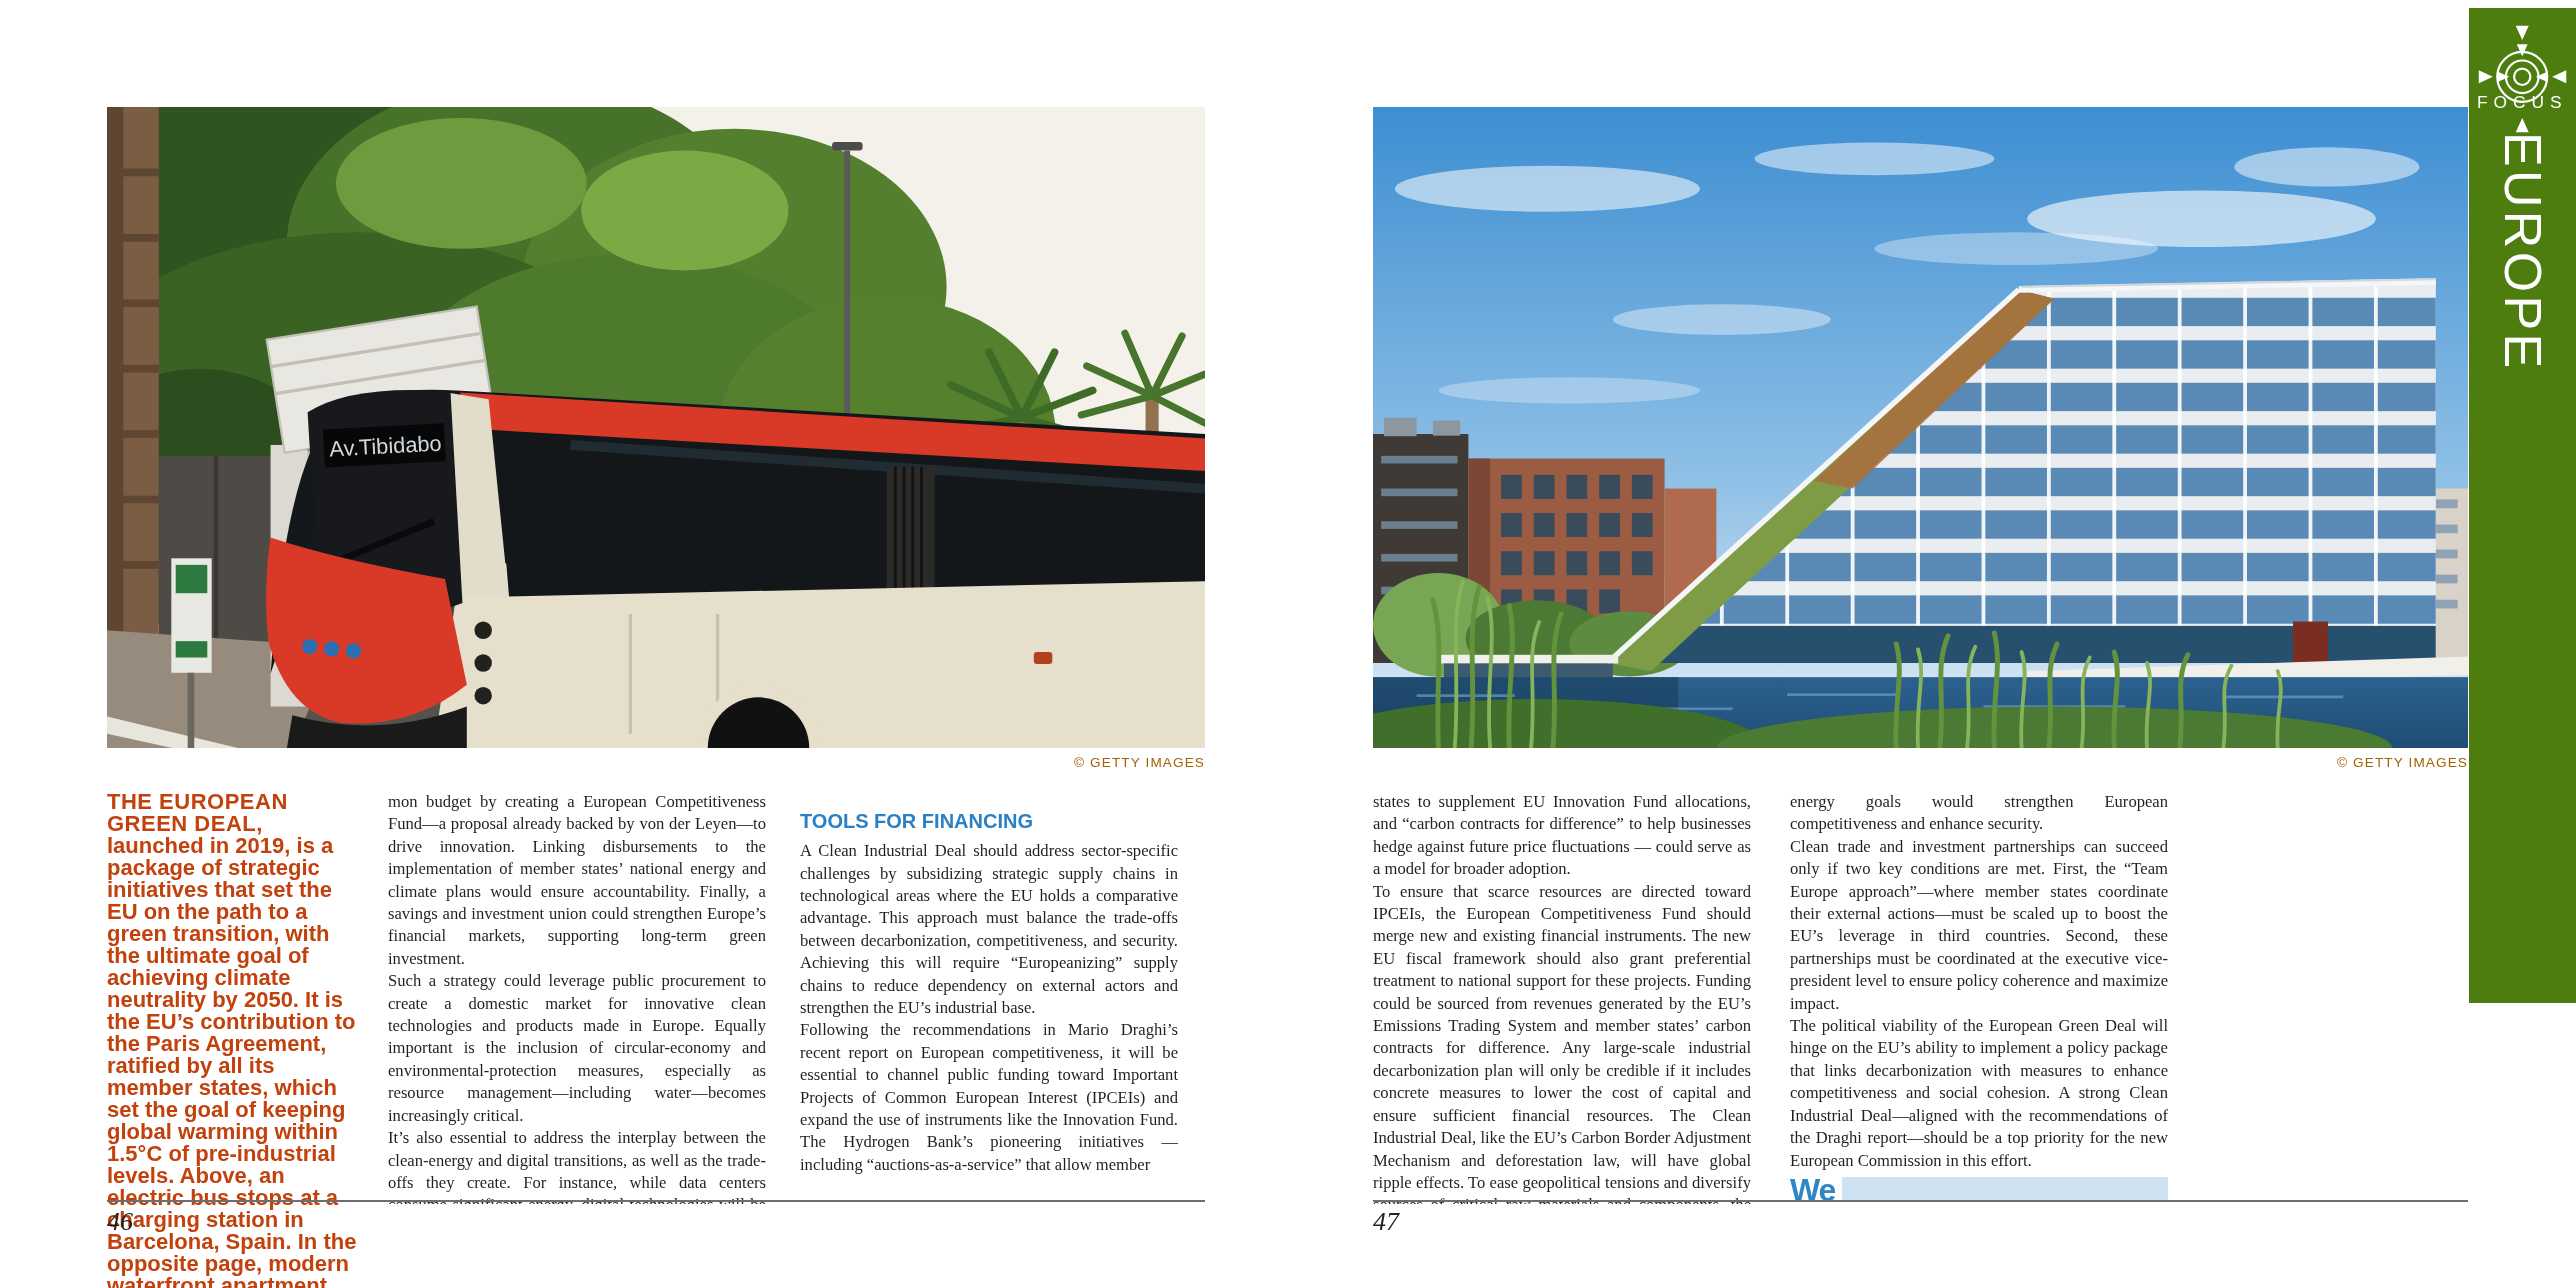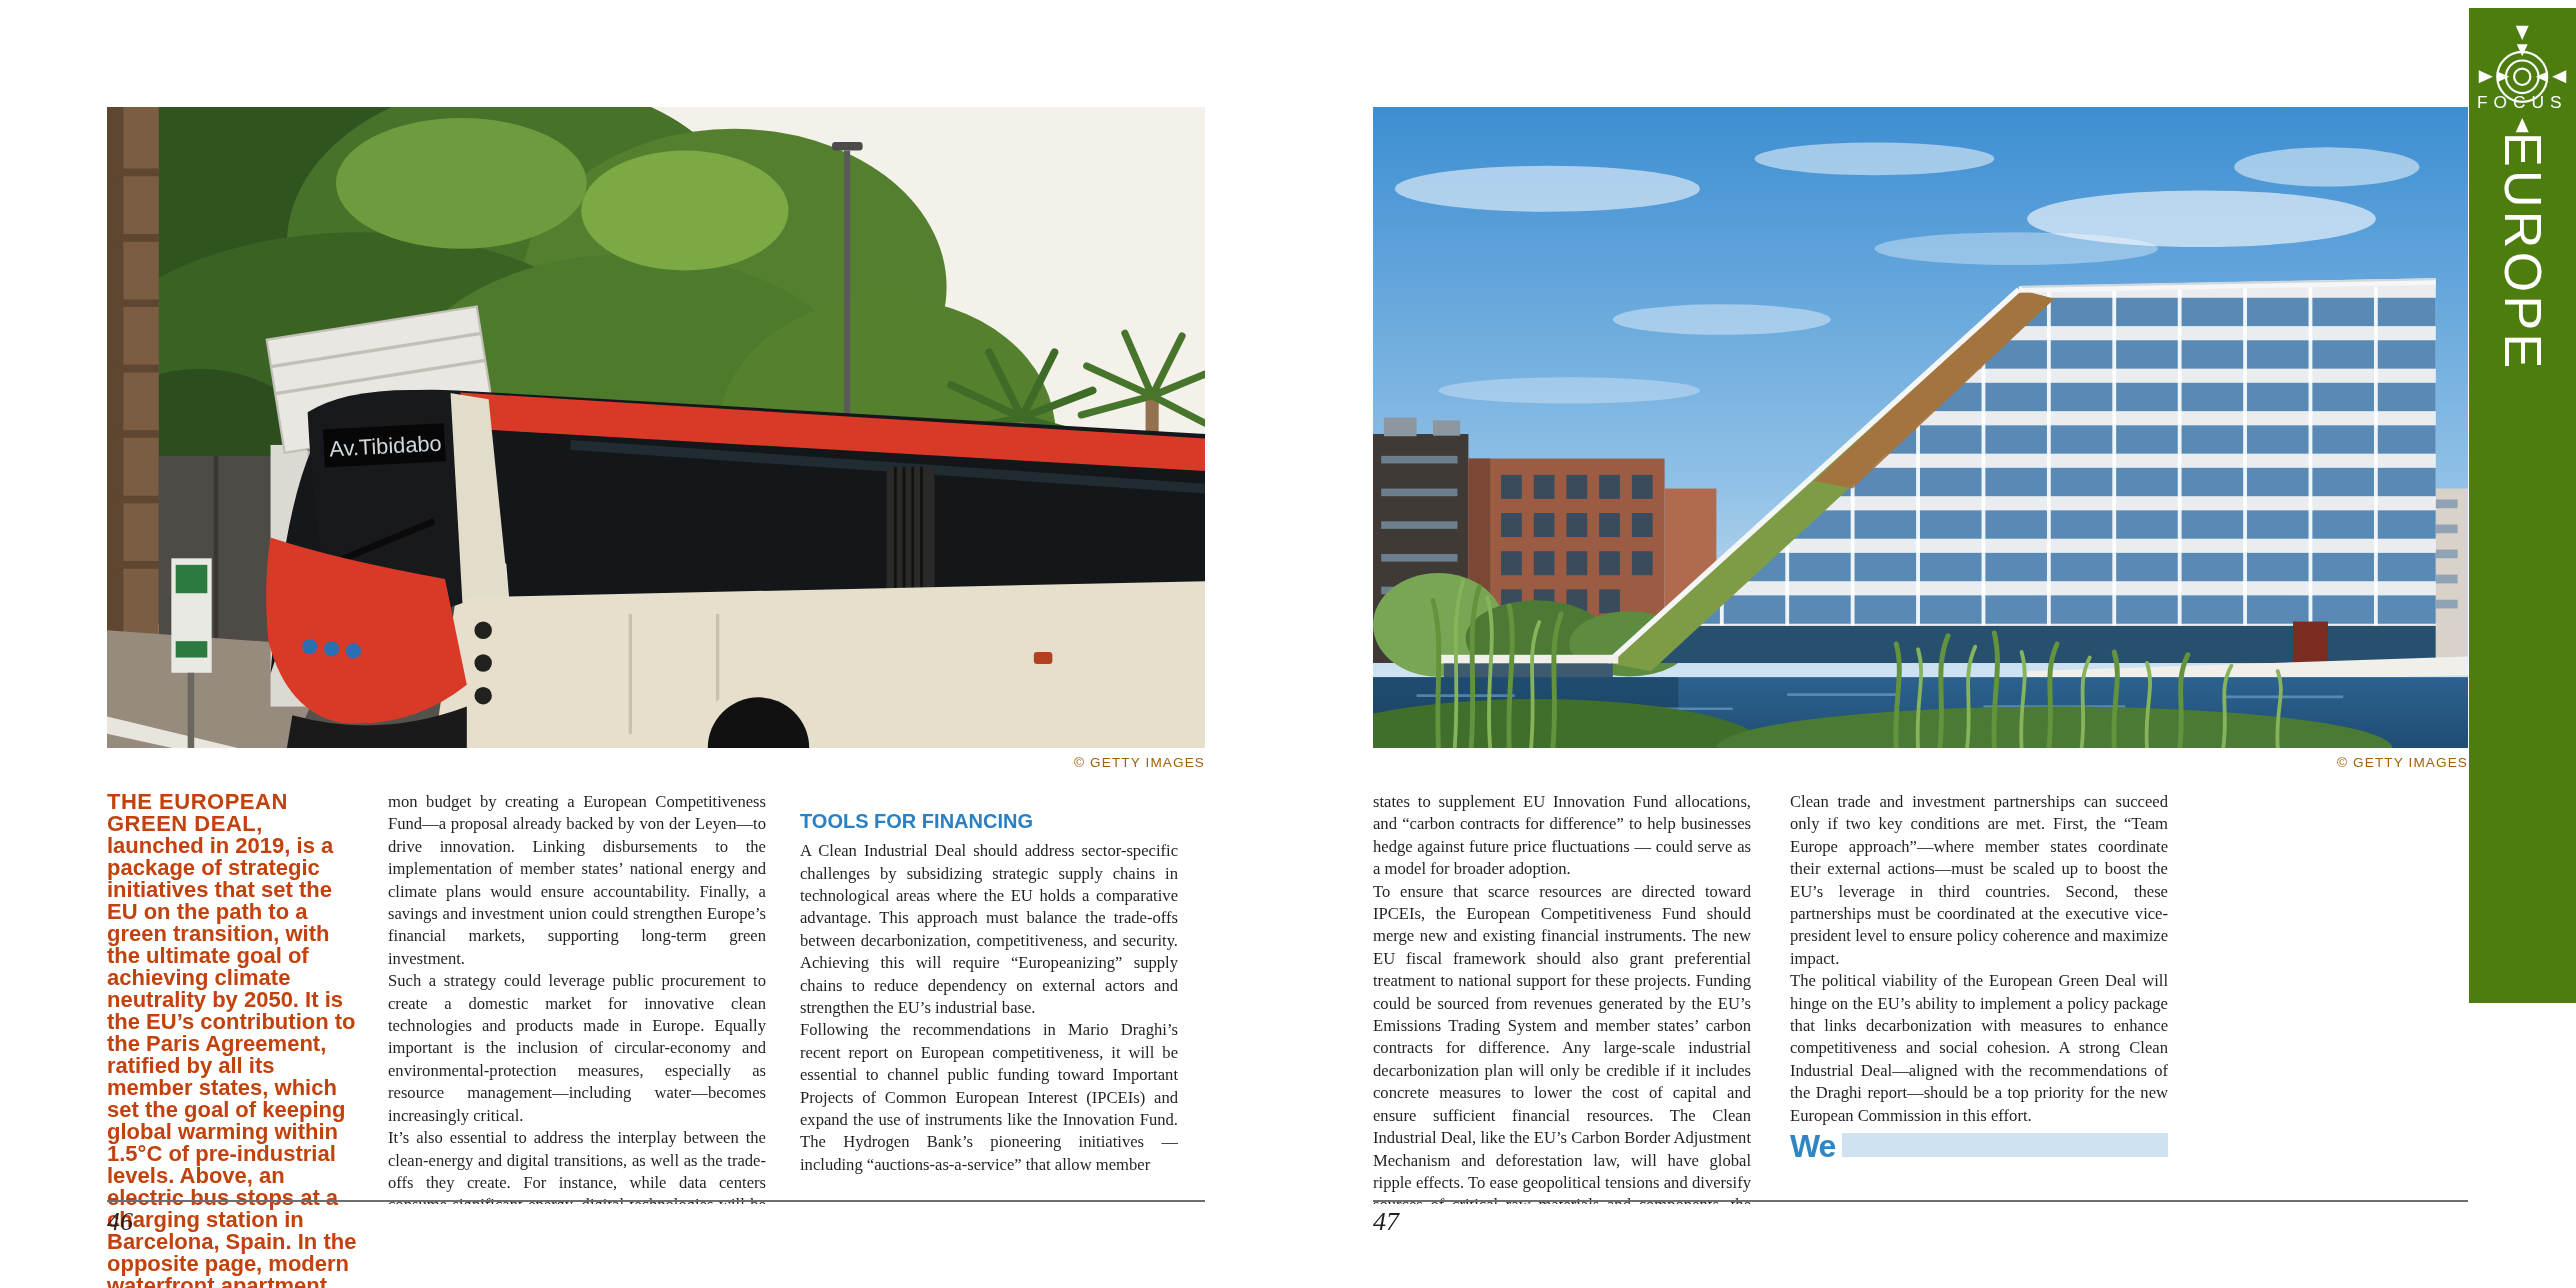--- a/index.html
+++ b/index.html
@@ -335,20 +335,21 @@
     <p>A Clean Industrial Deal should address sector-specific challenges by subsidizing strategic supply chains in technological areas where the EU holds a comparative advantage. This approach must balance the trade-offs between decarbonization, competitiveness, and security. Achieving this will require “Europeanizing” supply chains to reduce dependency on external actors and strengthen the EU’s industrial base.</p>
     <p>Following the recommendations in Mario Draghi’s recent report on European competitiveness, it will be essential to channel public funding toward Important Projects of Common European Interest (IPCEIs) and expand the use of instruments like the Innovation Fund. The Hydrogen Bank’s pioneering initiatives — including “auctions-as-a-service” that allow member</p>
   </div>
 
   <div class="col" id="col-c">
     <p>states to supplement EU Innovation Fund allocations, and “carbon contracts for difference” to help businesses hedge against future price fluctuations — could serve as a model for broader adoption.</p>
     <p>To ensure that scarce resources are directed toward IPCEIs, the European Competitiveness Fund should merge new and existing financial instruments. The new EU fiscal framework should also grant preferential treatment to national support for these projects. Funding could be sourced from revenues generated by the EU’s Emissions Trading System and member states’ carbon contracts for difference. Any large-scale industrial decarbonization plan will only be credible if it includes concrete measures to lower the cost of capital and ensure sufficient financial resources. The Clean Industrial Deal, like the EU’s Carbon Border Adjustment Mechanism and deforestation law, will have global ripple effects. To ease geopolitical tensions and diversify sources of critical raw materials and components, the EU should forge clean trade and investment partnerships with strategic third countries. Collaborating with non-EU governments on green-</p>
   </div>
 
   <div class="col" id="col-d">
+    <p>energy goals would strengthen European competitiveness and enhance security.</p>
     <p>Clean trade and investment partnerships can succeed only if two key conditions are met. First, the “Team Europe approach”—where member states coordinate their external actions—must be scaled up to boost the EU’s leverage in third countries. Second, these partnerships must be coordinated at the executive vice-president level to ensure policy coherence and maximize impact.</p>
     <p>The political viability of the European Green Deal will hinge on the EU’s ability to implement a policy package that links decarbonization with measures to enhance competitiveness and social cohesion. A strong Clean Industrial Deal—aligned with the recommendations of the Draghi report—should be a top priority for the new European Commission in this effort.</p>
     <div class="endmark">
       <span class="we">We</span>
       <span class="bar"></span>
     </div>
 
   </div>
 
   <div class="rule" id="rule-left"></div>

